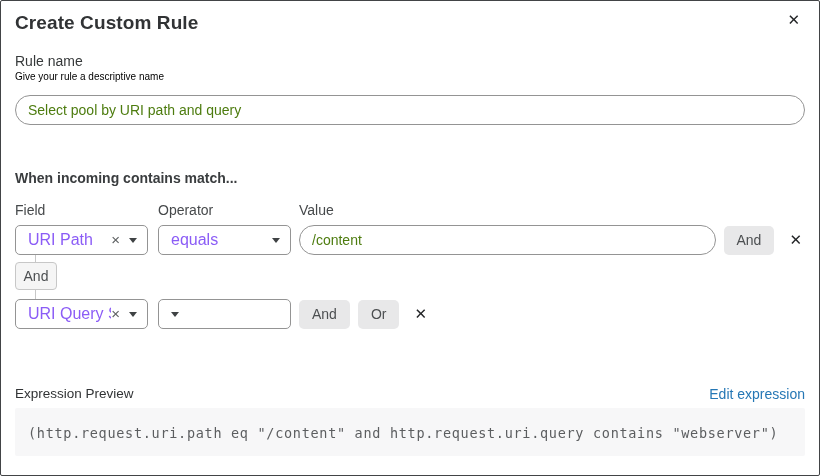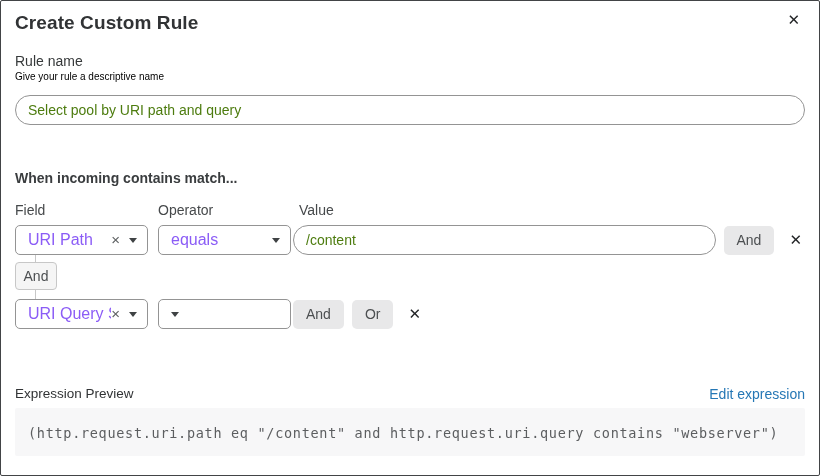--- a/index.html
+++ b/index.html
@@ -46,21 +46,21 @@
   .cond-row { margin-top: 7px; }
   .select {
     width: 133px; height: 30px;
     border: 1px solid #949494; border-radius: 5px;
     display: flex; align-items: center;
     padding: 0 10px 0 12px;
     cursor: pointer; background: #fff;
     flex-shrink: 0;
   }
   .sel-field { margin-right: 10px; }
-  .sel-operator { margin-right: 2px; }
+  .sel-operator { margin-right: 8px; }
   .sel-text { font-size: 16px; color: #8b5cf6; white-space: nowrap; overflow: hidden; flex: 1; }
   .clear { font-size: 15px; color: #5d6062; line-height: 14px; margin-right: 9px; cursor: pointer; }
   .caret { width: 0; height: 0; border-left: 4.5px solid transparent; border-right: 4.5px solid transparent; border-top: 5.5px solid #3f4244; }
   .cond-row .text-input { flex: 1; margin-right: 8px; }
   .conn-btn {
     font-family: "Liberation Sans", "DejaVu Sans", sans-serif;
     font-size: 14px; color: #4c4f51;
     background: #e8e8e9; border: none; border-radius: 5px;
     height: 29px; padding: 0 13px;
     cursor: pointer; flex-shrink: 0;

